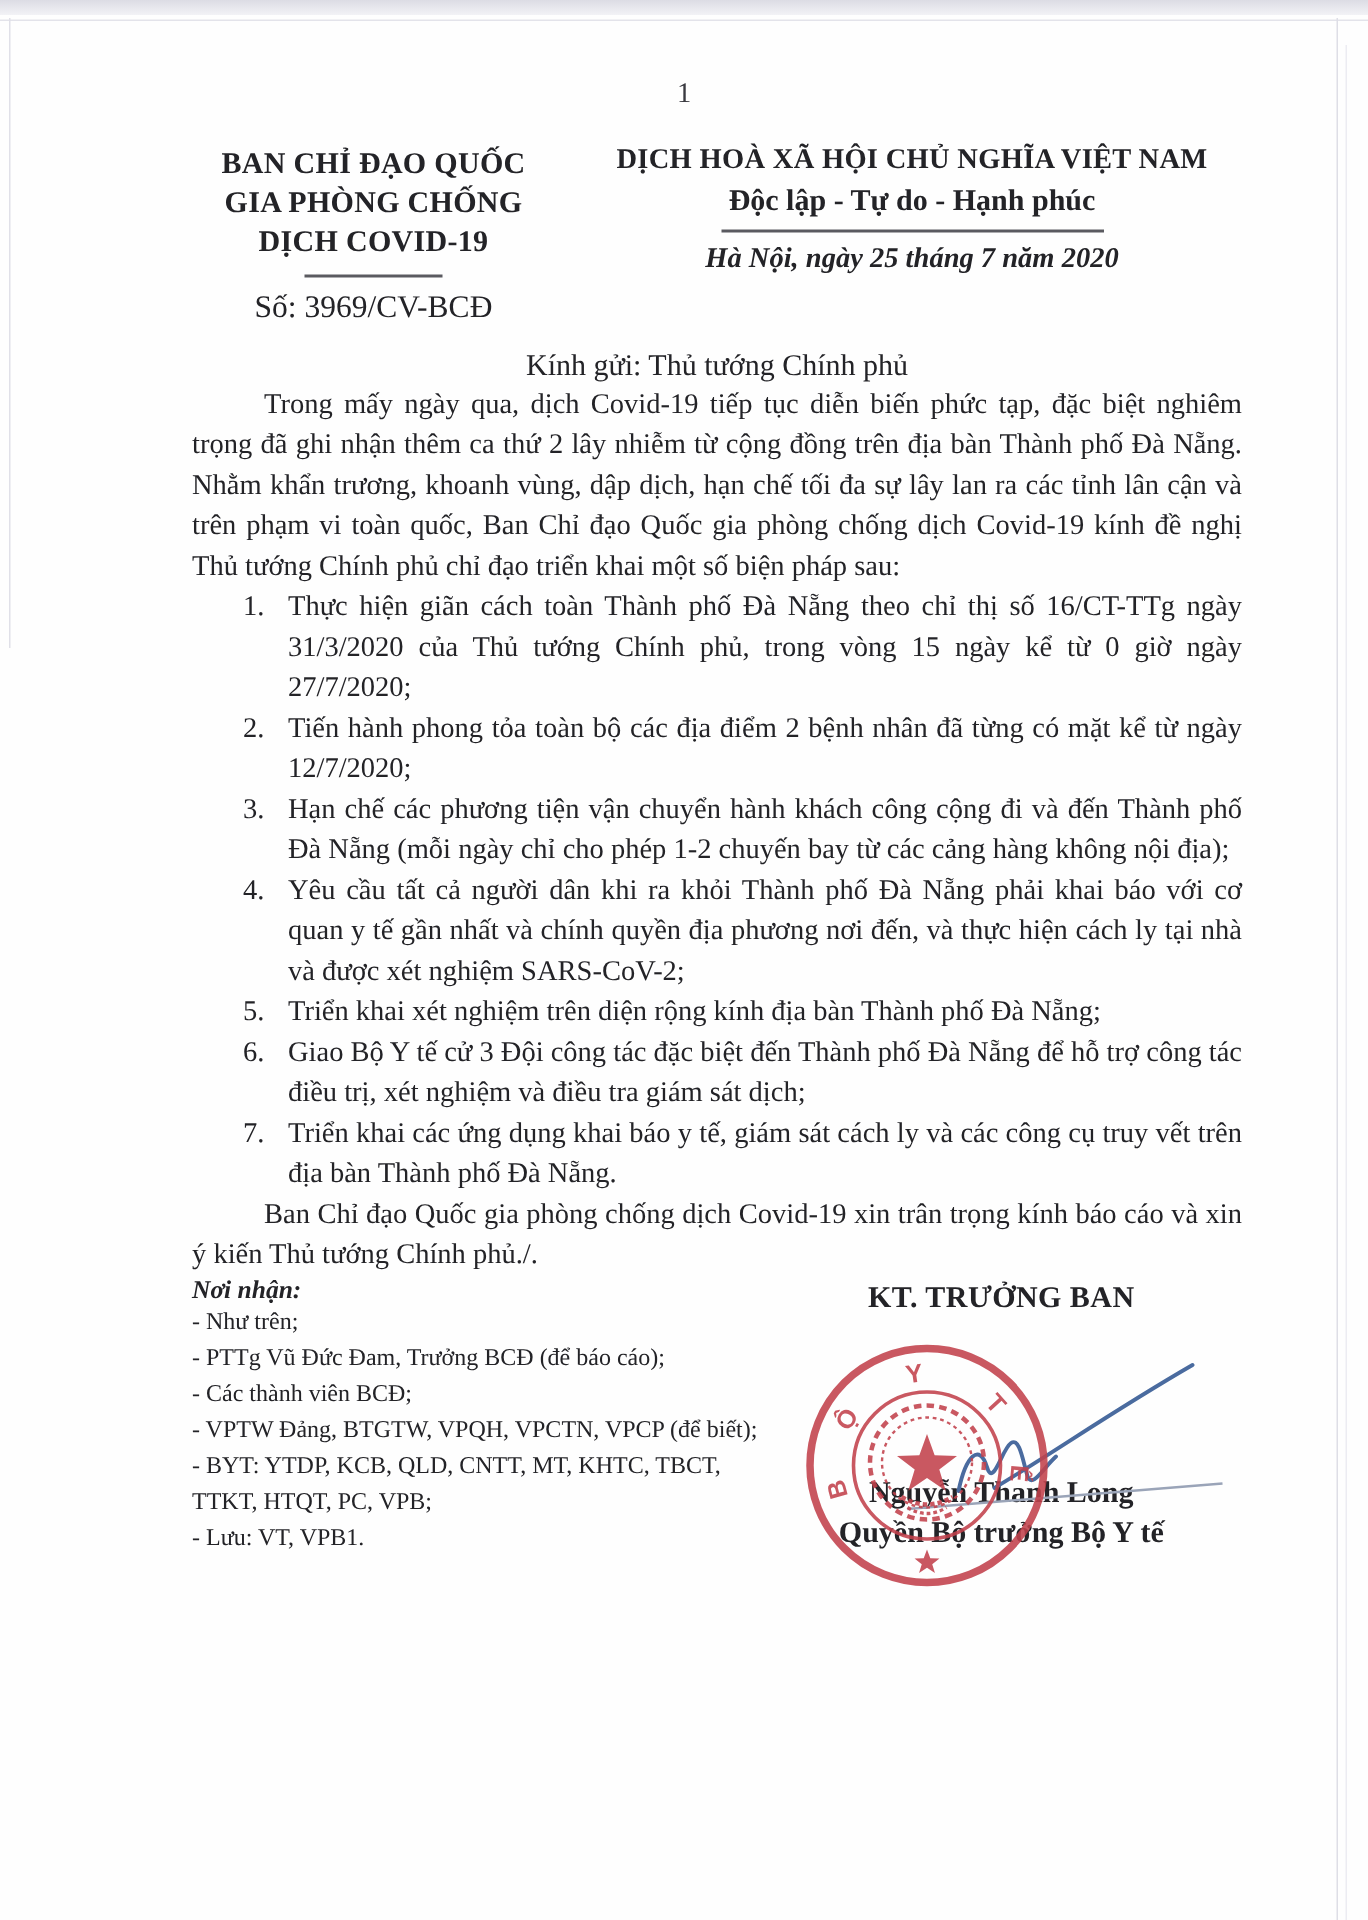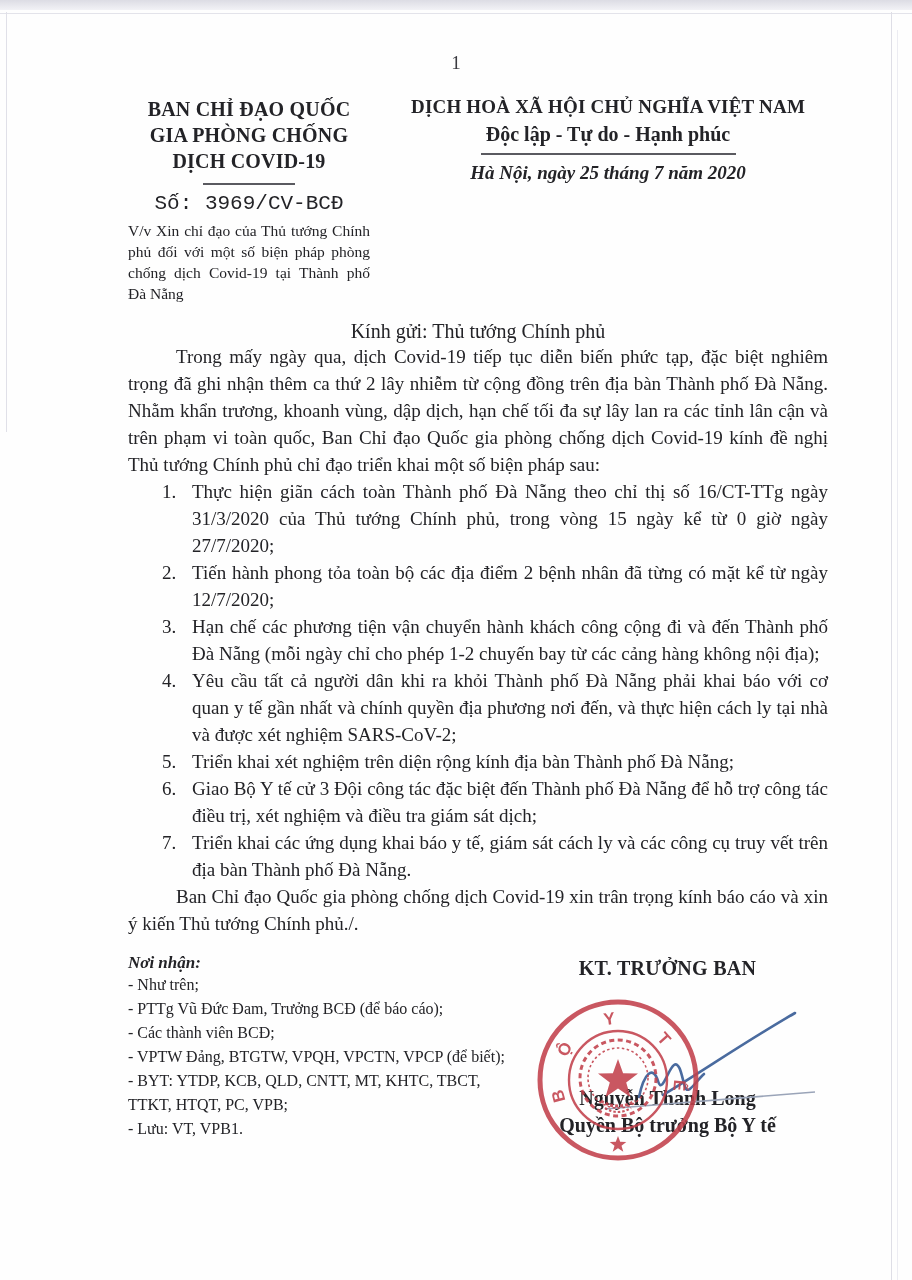--- a/index.html
+++ b/index.html
@@ -28,21 +28,21 @@
     text-align:center;font-size:19px;color:#3a3a40;
   }
 
   .content{position:absolute;left:128px;top:96px;width:700px;}
 
   
   .head{display:flex;justify-content:space-between;align-items:flex-start;}
   .head-left{width:242px;text-align:center;}
   .org-line{font-weight:bold;font-size:20px;line-height:26px;letter-spacing:.2px;}
   .rule-sm{width:92px;border:0;border-top:2px solid #5a5a60;margin:9px auto 7px auto;}
-  .doc-number{font-size:21px;margin-top:2px;font-family:Liberation Mono, monospace;}
+  .doc-number{font-size:21px;margin-top:2px;}
   .doc-subject{font-size:15.5px;line-height:21px;text-align:justify;margin-top:5px;}
   .head-right{width:440px;text-align:center;}
   .country{font-weight:bold;font-size:19px;letter-spacing:.2px;}
   .motto{font-weight:bold;font-size:20px;margin-top:5px;}
   .rule-md{width:255px;border:0;border-top:2px solid #5a5a60;margin:7px auto 6px auto;}
   .place-date{font-style:italic;font-weight:bold;font-size:19px;margin-top:7px;}
 
   
   .recipient{text-align:center;font-size:20px;margin-top:16px;}
   p.body-par{font-size:19px;line-height:27px;text-align:justify;margin:0;}
@@ -52,21 +52,21 @@
     font-size:19px;line-height:27px;text-align:justify;
     counter-increment:item;position:relative;padding-left:30px;
   }
   ol.measures li::before{
     content:counter(item) ".";
     position:absolute;left:0;top:0;
   }
   .closing{text-indent:48px;}
 
   
-  .footer{display:flex;justify-content:space-between;margin-top:16px;}
+  .footer{display:flex;justify-content:space-between;margin-top:0;}
   .foot-left{width:392px;}
   .recipients-label{font-weight:bold;font-style:italic;font-size:17px;}
   .recipient-line{font-size:16px;line-height:24px;text-align:left;}
   .foot-right{width:332px;text-align:center;position:relative;}
   .sig-title{font-weight:bold;font-size:20px;line-height:30px;letter-spacing:.3px;}
   .sig-space{height:102px;}
   .signer-name{font-weight:bold;font-size:20px;line-height:27px;}
   .signer-title{font-weight:bold;font-size:20px;line-height:27px;}
   .stamp-svg{position:absolute;left:6px;top:22px;width:320px;height:212px;pointer-events:none;}
   .seal-letter{font-family:"Liberation Sans","DejaVu Sans",sans-serif;font-weight:bold;font-size:17px;}
@@ -85,21 +85,20 @@
 
   <div class="content">
 
     <div class="head">
       <div class="head-left">
         <div class="org-line">BAN CHỈ ĐẠO QUỐC</div>
         <div class="org-line">GIA PHÒNG CHỐNG</div>
         <div class="org-line">DỊCH COVID-19</div>
         <hr class="rule-sm">
         <div class="doc-number">Số: 3969/CV-BCĐ</div>
-        <div class="doc-subject">V/v Xin chỉ đạo của Thủ tướng Chính phủ đối với một số biện pháp phòng chống dịch Covid-19 tại Thành phố Đà Nẵng</div>
       </div>
       <div class="head-right">
         <div class="country">DỊCH HOÀ XÃ HỘI CHỦ NGHĨA VIỆT NAM</div>
         <div class="motto">Độc lập - Tự do - Hạnh phúc</div>
         <hr class="rule-md">
         <div class="place-date">Hà Nội, ngày 25 tháng 7 năm 2020</div>
       </div>
     </div>
 
     <div class="recipient">Kính gửi: Thủ tướng Chính phủ</div>

